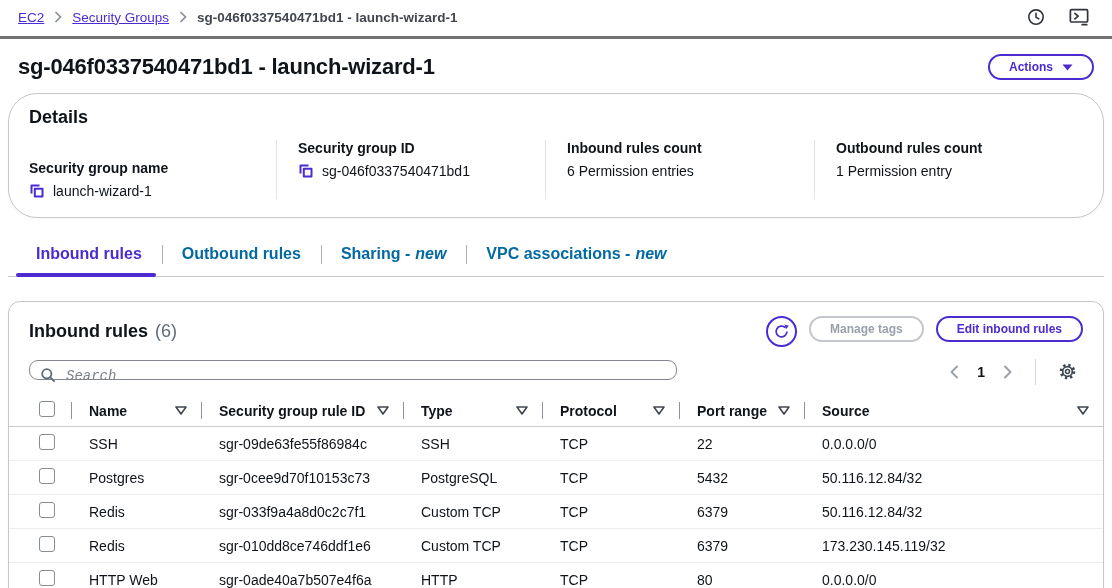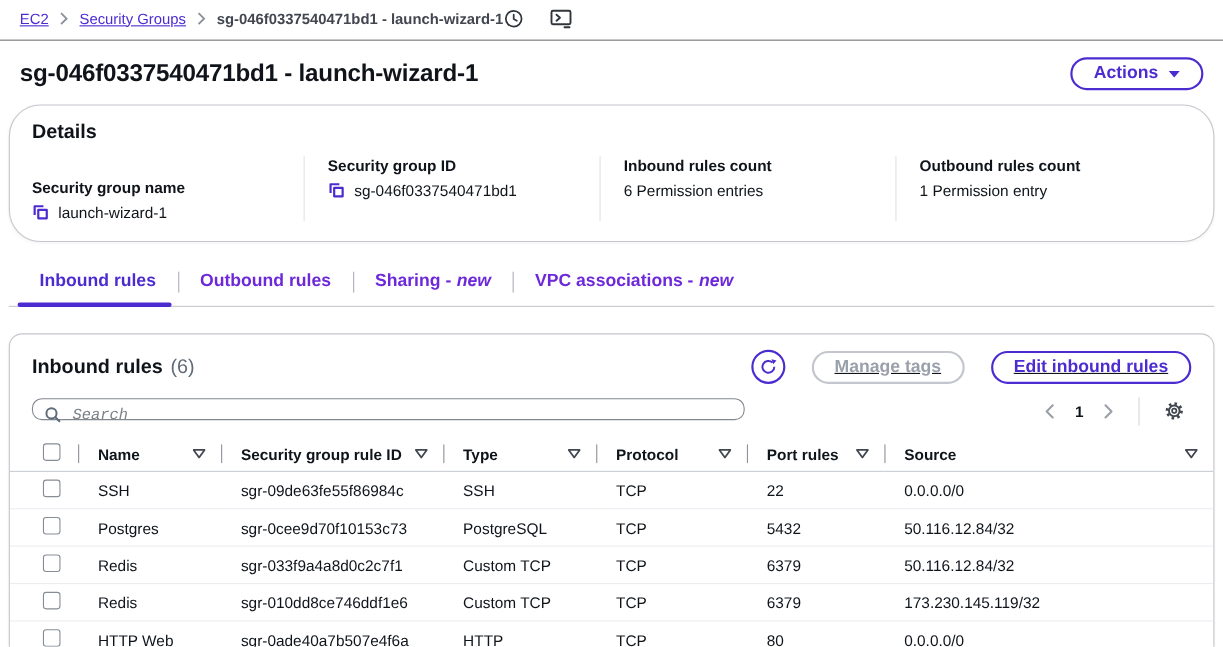--- a/index.html
+++ b/index.html
@@ -10,65 +10,65 @@
     --rowline:#ebedf0;
     --disabled:#9aa0ab;
   }
   *{box-sizing:border-box;margin:0;padding:0;}
   body{
     width:1112px;height:588px;overflow:hidden;background:#fff;
     font-family:"Liberation Sans",sans-serif;color:var(--text);
   }
   svg{display:block;}
   
-  .crumbbar{display:flex;justify-content:flex-start;align-items:center;
-    padding:7px 18px 9px;border-bottom:1px solid #737373;}
+  .crumbbar{display:flex;justify-content:space-between;align-items:center;
+    padding:7px 18px 9px;border-bottom:3px solid #737373;}
   .crumbs{display:flex;align-items:center;gap:10px;font-size:13.5px;}
   .crumb-link{color:var(--accent);text-decoration:underline;font-weight:400;cursor:pointer;}
   .crumb-current{color:#424650;font-weight:700;}
   .crumb-sep svg{stroke:#8a9099;}
   .topicons{display:flex;align-items:center;gap:22px;padding-right:4px;}
   .iconbtn{background:none;border:none;cursor:pointer;padding:0;}
   
   .pagehead{display:flex;justify-content:space-between;align-items:center;padding:15px 18px 13px;}
   .pagehead h1{font-size:22px;font-weight:700;letter-spacing:-0.2px;}
   .pill{display:inline-flex;align-items:center;gap:9px;background:#fff;
     border:2px solid var(--accent);border-radius:20px;padding:4px 19px;
-    font-size:16px;font-weight:700;color:var(--accent);cursor:pointer;
+    font-size:12px;font-weight:700;color:var(--accent);cursor:pointer;
     font-family:"Liberation Sans",sans-serif;}
   .pill.disabled{border-color:#c3c6cc;color:var(--disabled);cursor:default;}
   
   .card{border:1px solid var(--border);border-radius:12px;margin:0 8px;background:#fff;
     box-shadow:0 1px 3px rgba(0,0,0,0.04);}
   .details-card{padding:13px 20px 18px;border-radius:29px;}
   .details-card h2{font-size:18px;font-weight:700;margin-bottom:12px;}
   .fields{display:flex;}
   .field{flex:1;padding-left:21px;border-left:1px solid #e2e2e8;}
   .field:first-child{padding-left:0;border-left:none;margin-top:20px;}
   .field .flabel{font-size:14px;font-weight:700;margin-bottom:7px;}
   .field .fvalue{display:flex;align-items:center;gap:8px;font-size:14px;}
   .copybtn{background:none;border:none;cursor:pointer;padding:0;}
   
   .tabs{display:flex;align-items:stretch;border-bottom:1px solid var(--border);
     margin:18px 8px 0;padding:0 0 0 8px;}
   .tab{position:relative;display:flex;align-items:center;gap:5px;padding:9px 20px 13px;
-    font-size:16px;font-weight:700;color:#6d28d9;cursor:pointer;background:none;border:none;
+    font-size:16px;font-weight:700;color:#0369a1;cursor:pointer;background:none;border:none;
     font-family:"Liberation Sans",sans-serif;}
   .tab:not(:first-child)::before{content:"";position:absolute;left:0;top:9px;height:19px;width:1px;background:#aab0b8;}
   .tab.active{color:var(--accent);}
   .tab.active::after{content:"";position:absolute;left:0;right:6px;bottom:-1px;height:4px;
     border-radius:3px;background:var(--accent);}
   .tab .newtag{font-style:italic;}
   
   .rules-card{margin-top:24px;padding:12px 0 0;overflow:hidden;}
   .panel-head{display:flex;justify-content:space-between;align-items:center;padding:2px 20px 0;}
   .panel-title{display:flex;align-items:baseline;gap:7px;}
   .panel-title h2{font-size:18px;font-weight:700;}
   .panel-title .count{font-size:18px;font-weight:400;color:var(--muted);}
-  .panel-actions{display:flex;align-items:center;gap:24px;text-decoration:underline;}
+  .panel-actions{display:flex;align-items:flex-start;gap:12px;}
   .circlebtn{width:31px;height:31px;border-radius:50%;border:2px solid var(--accent);
     background:#fff;display:grid;place-items:center;cursor:pointer;}
   .toolrow{display:flex;justify-content:space-between;align-items:center;padding:11px 20px 2px;}
   .searchwrap{position:relative;width:648px;}
   .searchwrap input{width:100%;height:20px;border:1.5px solid #83878e;border-radius:9px;
     padding:12px 12px 0 36px;font-size:14px;color:var(--text);outline:none;
     font-family:Liberation Mono, monospace;}
   .searchwrap input::placeholder{font-style:italic;color:#7d8288;}
   .searchwrap .sicon{position:absolute;left:11px;top:7px;}
   .pager{display:flex;align-items:center;gap:6px;}
@@ -303,21 +303,21 @@
               <span>Protocol</span>
           <button class="filterbtn">
                 <svg width="12" height="9" viewBox="0 0 12 9" fill="none" stroke="#414750" stroke-width="1.6" stroke-linejoin="round">
                   <path d="M1 1 H11 L6 8 Z"></path>
                 </svg>
               </button>
             </span>
         </th>
         <th>
           <span class="hwrap">
-              <span>Port rules</span>
+              <span>Port range</span>
           <button class="filterbtn">
                 <svg width="12" height="9" viewBox="0 0 12 9" fill="none" stroke="#414750" stroke-width="1.6" stroke-linejoin="round">
                   <path d="M1 1 H11 L6 8 Z"></path>
                 </svg>
               </button>
             </span>
         </th>
         <th>
           <span class="hwrap">
               <span>Source</span>

